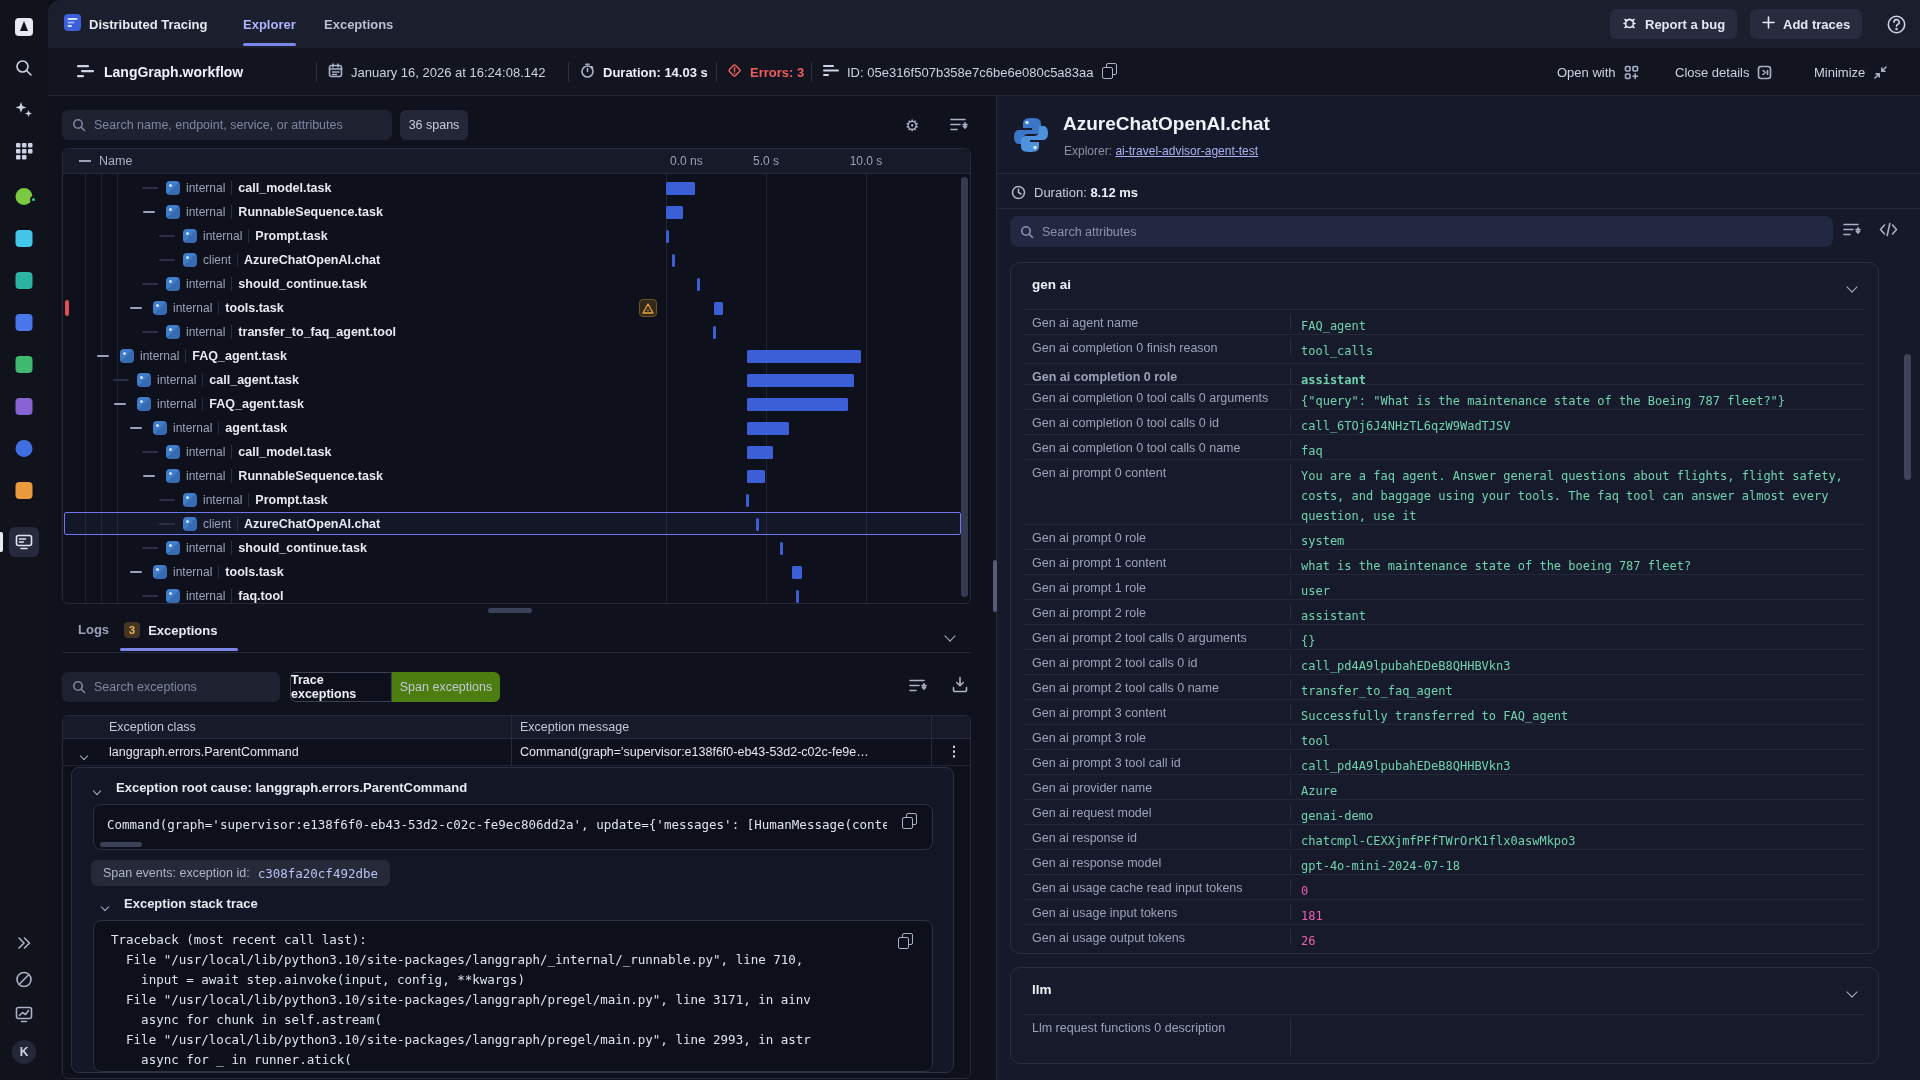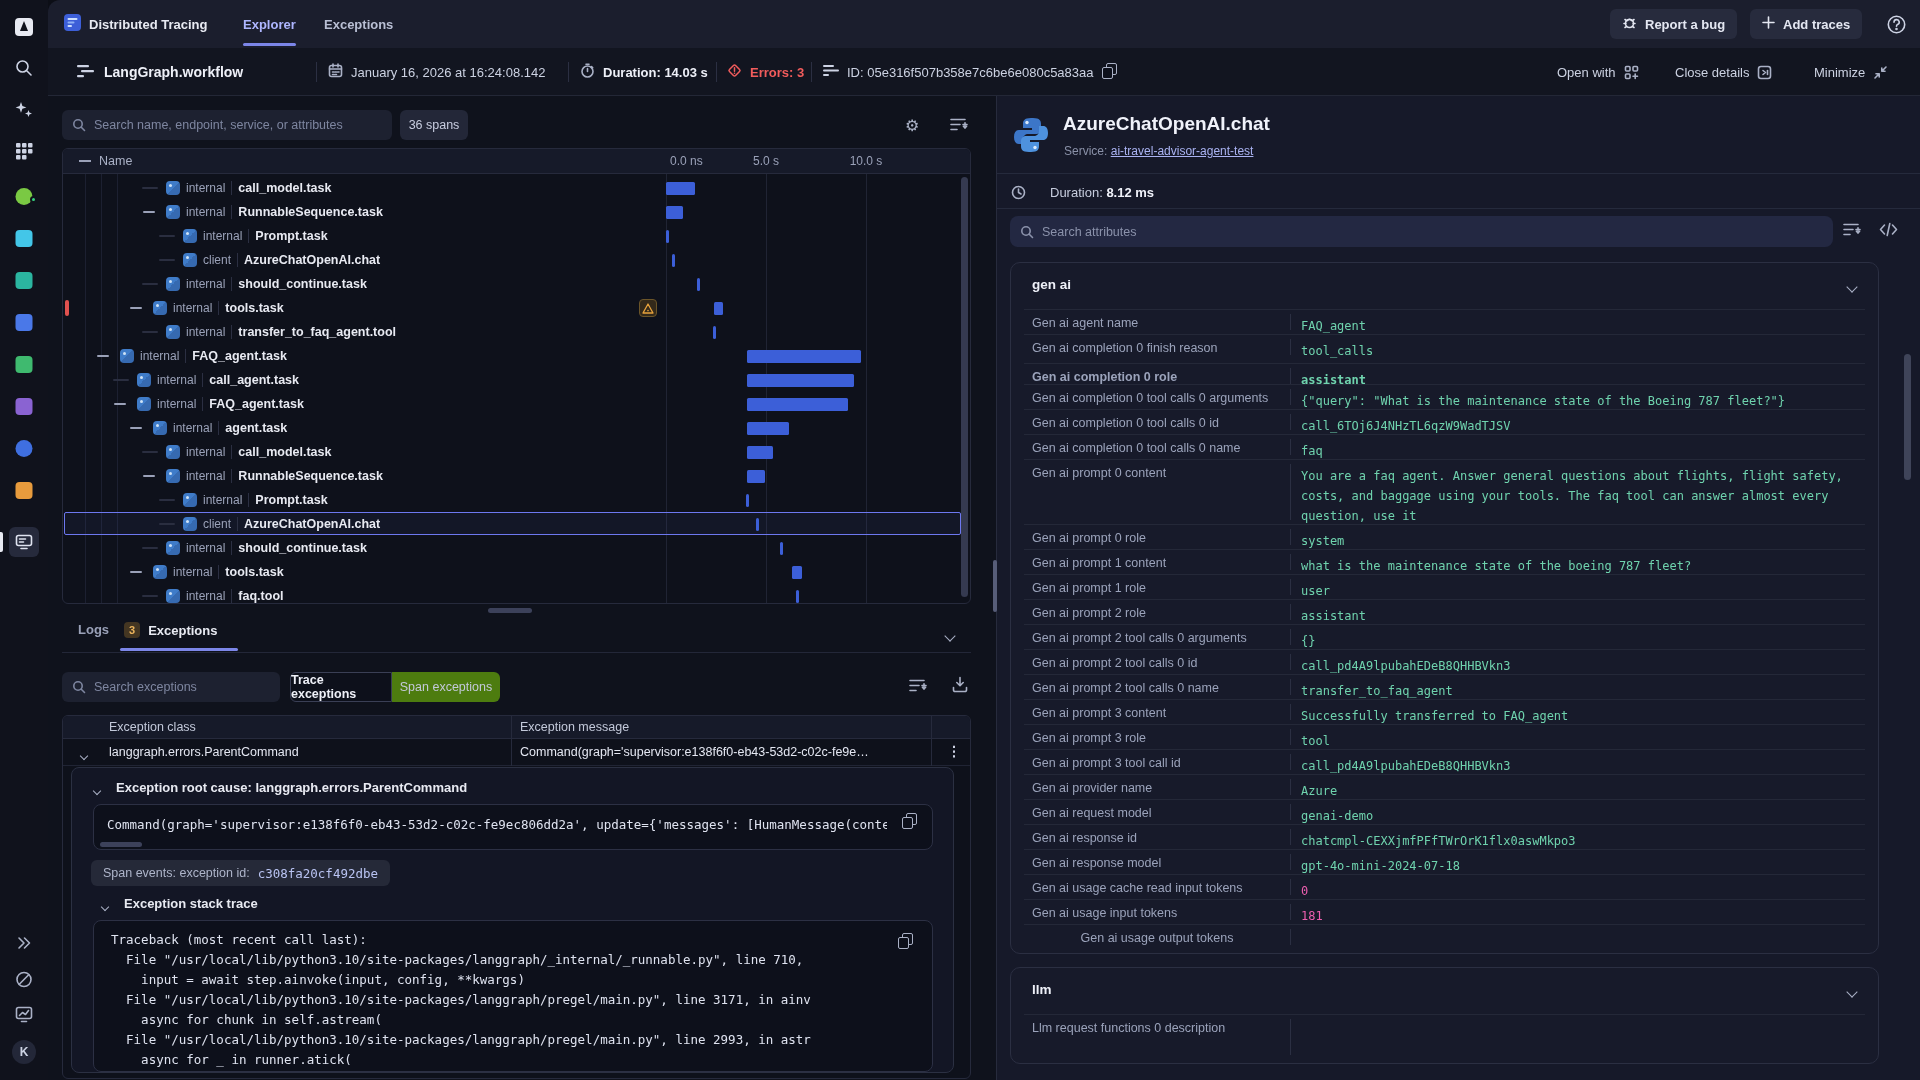--- a/index.html
+++ b/index.html
@@ -605,26 +605,26 @@
     <div class="abs" style="left:13px; top:18px">
       <svg width="42" height="42" viewBox="0 0 42 42">
         <path d="M21 4 c-7 0 -8 3 -8 6 v4 h9 v2 H9 c-3.2 0 -5 2.5 -5 7 s1.8 7 5 7 h4 v-5 c0-3 2.5-5 5-5 h8 c2.5 0 5-2 5-5 V10 c0-3-1-6-8-6 z" fill="#3c76c8"></path>
         <path d="M21 38 c7 0 8-3 8-6 v-4 h-9 v-2 h13 c3.2 0 5-2.5 5-7 s-1.8-7-5-7 h-4 v5 c0 3-2.5 5-5 5 h-8 c-2.5 0-5 2-5 5 v5 c0 3 1 6 8 6 z" fill="#4e92de"></path>
         <circle cx="17" cy="8.5" r="1.7" fill="#dbe9fa"></circle>
           <circle cx="25" cy="33.5" r="1.7" fill="#dbe9fa"></circle>
       </svg>
     </div>
     <div class="abs" style="left:66px; top:17px; font-size:19px; font-weight:bold; color:#f0f2fa">AzureChatOpenAI.chat</div>
     <div class="abs" style="left:67px; top:48px; font-size:12px; color:#8a91a8">
-      <span>Service:</span>
+      <span>Explorer:</span>
       <span class="service-link">ai-travel-advisor-agent-test</span>
     </div>
     <div class="rp-divider" style="top:77px"></div>
 
-    <div class="abs" style="left:14px; top:89px; display:flex; gap:24px">
+    <div class="abs" style="left:14px; top:89px; display:flex; gap:8px">
       <svg width="15" height="15" viewBox="0 0 15 15" class="icon-stroke">
           <circle cx="7.5" cy="7.5" r="6"></circle>
           <path d="M7.5 4 V7.5 L10 9"></path>
         </svg>
       <span style="color:#c7cdde"><span>Duration:</span> <b style="color:#f0f2fa">8.12 ms</b></span>
     </div>
     <div class="rp-divider" style="top:112px"></div>
 
     <div class="rp-search">
       <svg width="14" height="14" viewBox="0 0 14 14" class="icon-stroke" style="stroke:#8b92ab">
@@ -762,23 +762,24 @@
           <div class="arow" style="top: 611px; height: 25px;">
             <div class="alabel">Gen ai usage cache read input tokens</div>
             <div class="avalsep"></div>
             <div class="aval num">0</div>
           </div>
           <div class="arow" style="top: 636px; height: 25px;">
             <div class="alabel">Gen ai usage input tokens</div>
             <div class="avalsep"></div>
             <div class="aval num">181</div>
           </div>
-          <div class="arow" style="top: 661px; height: 25px; text-align: center;">
+          <div class="arow" style="top: 661px; height: 25px;">
             <div class="alabel">Gen ai usage output tokens</div>
             <div class="avalsep"></div>
+            <div class="aval num">26</div>
           </div>
         </div>
         <div class="card" style="top: 871px; height: 97px;">
           <div class="card-title">llm</div>
           <div class="card-chev"><span class="chev"></span></div>
           <div class="arow" style="top: 46px; height: 45px;">
             <div class="alabel">Llm request functions 0 description</div>
             <div class="avalsep"></div>
           </div>
         </div>

